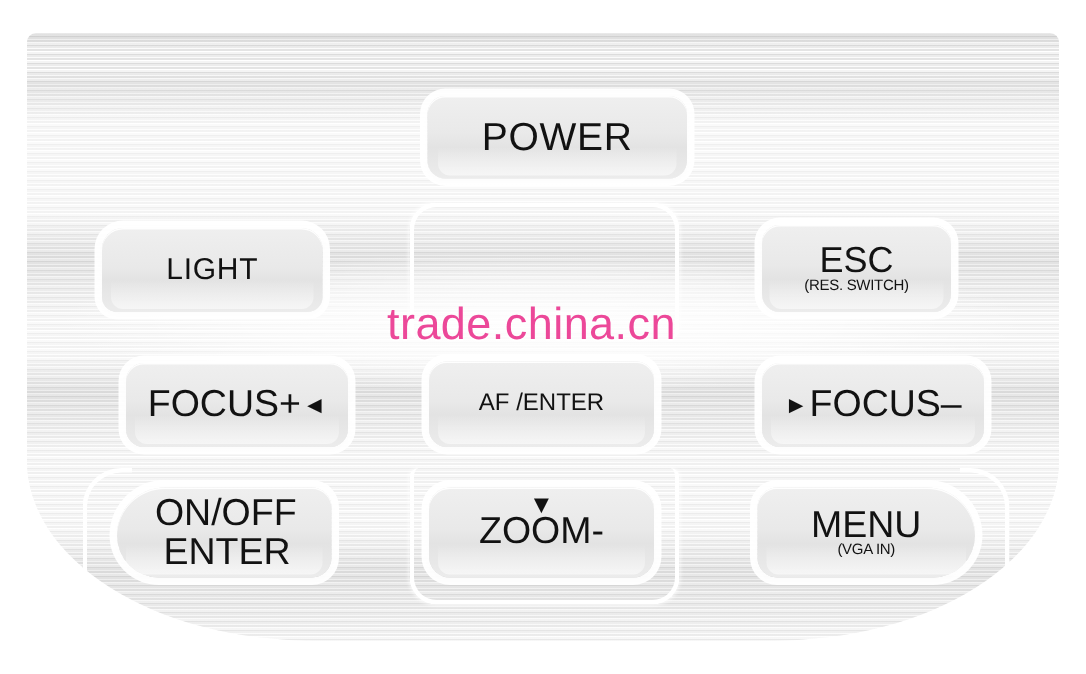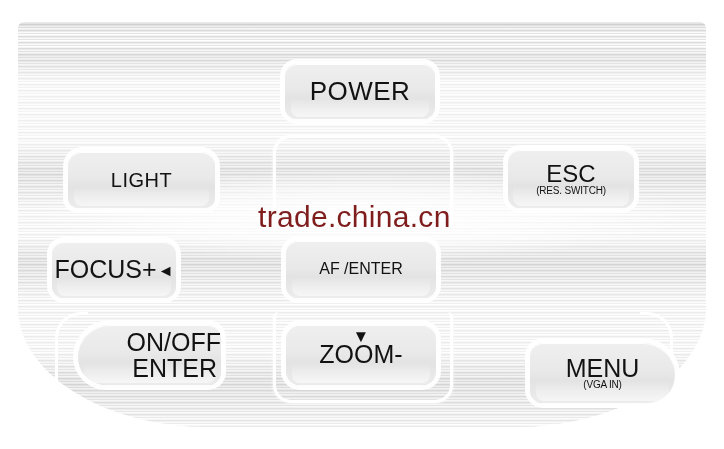--- a/index.html
+++ b/index.html
@@ -63,30 +63,30 @@
   .main{display:block;}
 
   
   .btn:before{
     content:"";position:absolute;left:4%;right:4%;bottom:2px;height:34%;
     background:linear-gradient(to bottom,rgba(255,255,255,0),rgba(255,255,255,.55));
     pointer-events:none;z-index:1;border-radius:0 0 8px 8px;
   }
 
   
-  #b-power {left:285px; top:64px;  width:150px;height:55px;border-radius:12px;font-size:26px;letter-spacing:.5px;}
+  #b-power {left:285px; top:64px;  width:173px;height:55px;border-radius:12px;font-size:26px;letter-spacing:.5px;}
   #b-light {left:68px;  top:152px; width:147px;height:56px;border-radius:14px 14px 10px 10px;font-size:20px;letter-spacing:.5px;}
   #b-zoomp {left:286px; top:148px; width:148px;height:60px;border-radius:12px;font-size:26px;letter-spacing:.5px;}
   #b-esc   {left:508px; top:150px; width:126px;height:58px;border-radius:12px;font-size:24px;}
-  #b-focp  {left:52px;  top:242px; width:124px;height:56px;border-radius:12px;font-size:25px;}
+  #b-focp  {left:84px;  top:242px; width:148px;height:56px;border-radius:12px;font-size:25px;}
   #b-enter {left:286px; top:241px; width:150px;height:57px;border-radius:12px;font-size:16px;}
   #b-focm  {left:508px; top:242px; width:148px;height:56px;border-radius:12px;font-size:25px;}
-  #b-line  {left:78px;  top:325px; width:143px;height:60px;border-radius:34px 14px 14px 30px;font-size:25px;justify-content:flex-end;}
+  #b-line  {left:78px;  top:325px; width:143px;height:60px;border-radius:34px 14px 14px 30px;font-size:25px;}
   #b-zoomm {left:286px; top:325px; width:150px;height:60px;border-radius:14px;font-size:25px;}
-  #b-menu  {left:505px; top:343px; width:145px;height:60px;border-radius:14px 34px 30px 14px;font-size:25px;margin-left:25px;}
+  #b-menu  {left:505px; top:325px; width:145px;height:60px;border-radius:14px 34px 30px 14px;font-size:25px;}
 
   
   #b-line .lbl{line-height:1.06;}
   #b-line .l1{display:block;text-align:left;padding-left:2px;}
   #b-line .l2{display:block;text-align:right;padding-right:4px;}
 
   
   .arrow{position:absolute;left:0;right:0;text-align:center;z-index:3;
          font-size:17px;color:#111;line-height:1;}
   #b-zoomp .arrow{bottom:2px;}
@@ -99,21 +99,21 @@
   #ring-bot{left:273px;top:312px;width:174px;height:88px;border-radius:6px 6px 18px 18px;border-top:none;}
 
   
   .sring{position:absolute;border:3px solid #ffffff;pointer-events:none;}
   #sr-l{left:55px;top:312px;width:30px;height:90px;border-radius:26px 0 0 26px;border-right:none;}
   #sr-r{left:640px;top:312px;width:30px;height:90px;border-radius:0 26px 26px 0;border-left:none;}
 
   
   #wm{
     position:absolute;left:258px;top:200px;
-    font-size:30px;color:#7f1d1d;letter-spacing:.3px;
+    font-size:30px;color:#ec4899;letter-spacing:.3px;
     text-shadow:0 1px 0 rgba(255,255,255,.85);
     pointer-events:none;z-index:5;
   }
 </style>
 </head>
 <body>
 
 <div id="stage">
 
   <div id="panel"></div>
@@ -141,20 +141,23 @@
   </div>
 
   <div class="btn" id="b-focp">
     <span class="lbl"><span>FOCUS+</span><span style="font-size:16px;vertical-align:2px;margin-left:1px;">◄</span></span>
   </div>
 
   <div class="btn" id="b-enter">
     <span class="lbl main">AF /ENTER</span>
   </div>
 
+  <div class="btn" id="b-focm">
+    <span class="lbl"><span style="font-size:16px;vertical-align:2px;margin-right:1px;">►</span><span>FOCUS–</span></span>
+  </div>
 
   <div class="btn" id="b-line">
     <span class="lbl">
       <span class="l1">ON/OFF</span>
       <span class="l2">ENTER</span>
     </span>
   </div>
 
   <div class="btn" id="b-zoomm">
     <span class="arrow">▼</span>

